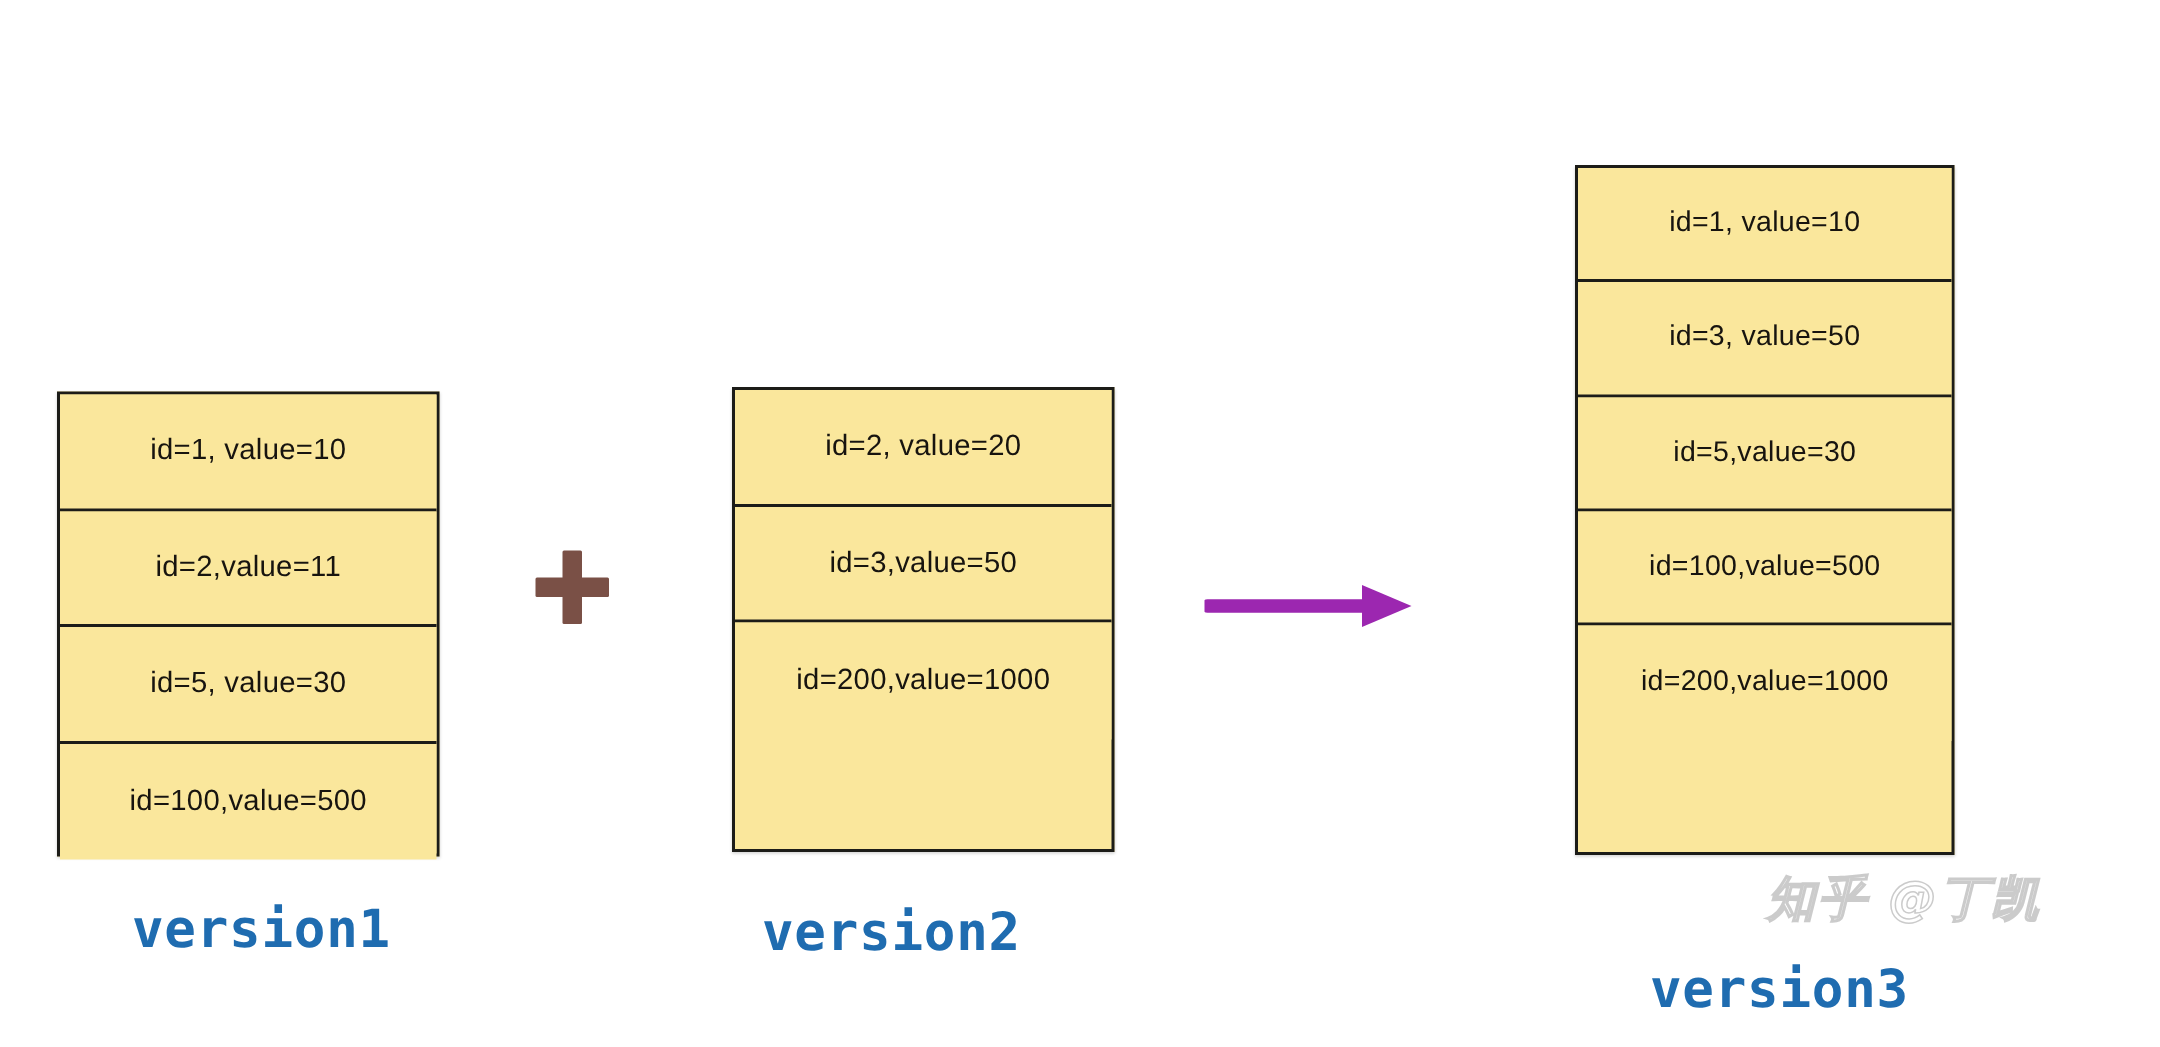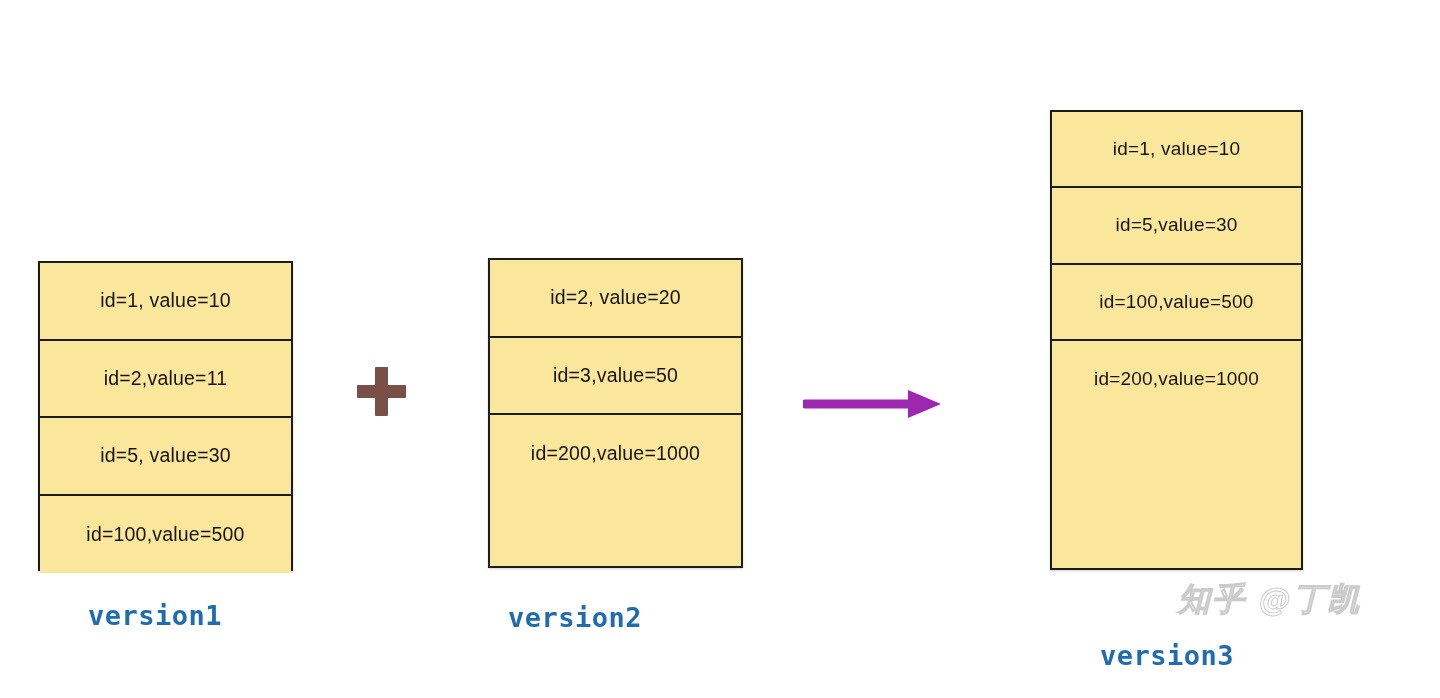--- a/index.html
+++ b/index.html
@@ -64,21 +64,21 @@
     height: 76.33px;
     font-size: 19px;
   }
 
   
   .caption {
     position: absolute;
     color: #1f6cb0;
     font-family: "DejaVu Sans Mono", monospace;
     font-weight: bold;
-    font-size: 27px;
+    font-size: 35px;
     letter-spacing: 0.5px;
     white-space: nowrap;
   }
   #caption-v1 { left: 88px;  top: 600px; }
   #caption-v2 { left: 508px; top: 602px; }
   #caption-v3 { left: 1100px; top: 604px; margin-top: 36px; }
 
   
   #plus-operator {
     position: absolute;
@@ -152,20 +152,21 @@
   </div>
   <div class="caption" id="caption-v2">version2</div>
 
   <svg id="result-arrow" viewBox="0 0 140 32">
     <path d="M2 16 L112 16" stroke="#9c27b0" stroke-width="9" stroke-linecap="round" fill="none"></path>
     <path d="M105 2 L138 16 L105 30 Z" fill="#9c27b0"></path>
   </svg>
 
   <div class="table" id="table-v3">
     <div class="row">id=1, value=10</div>
+    <div class="row">id=3, value=50</div>
     <div class="row">id=5,value=30</div>
     <div class="row">id=100,value=500</div>
     <div class="row">id=200,value=1000</div>
   </div>
   <div class="caption" id="caption-v3">version3</div>
 
   <div id="watermark">知乎 @丁凯</div>
 
 </div>
 

